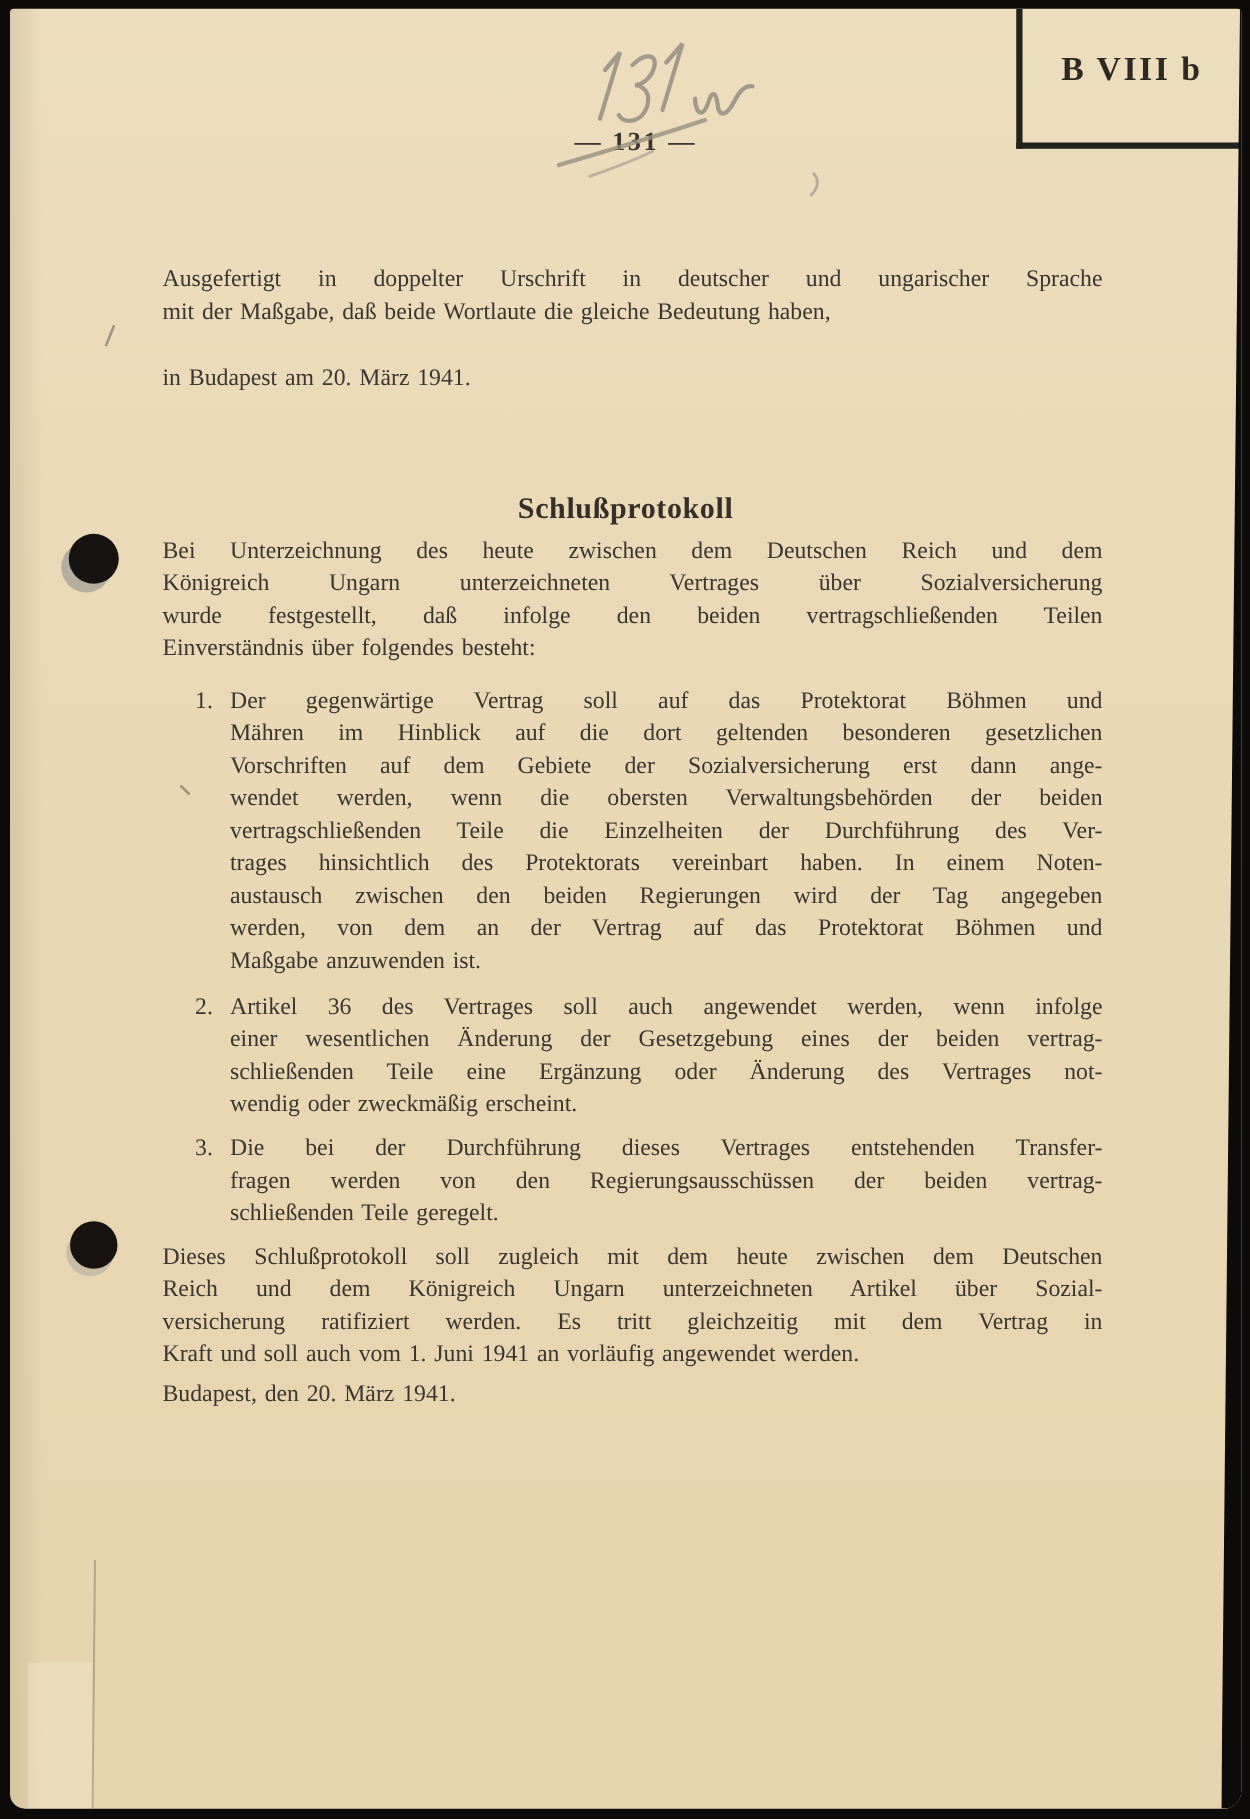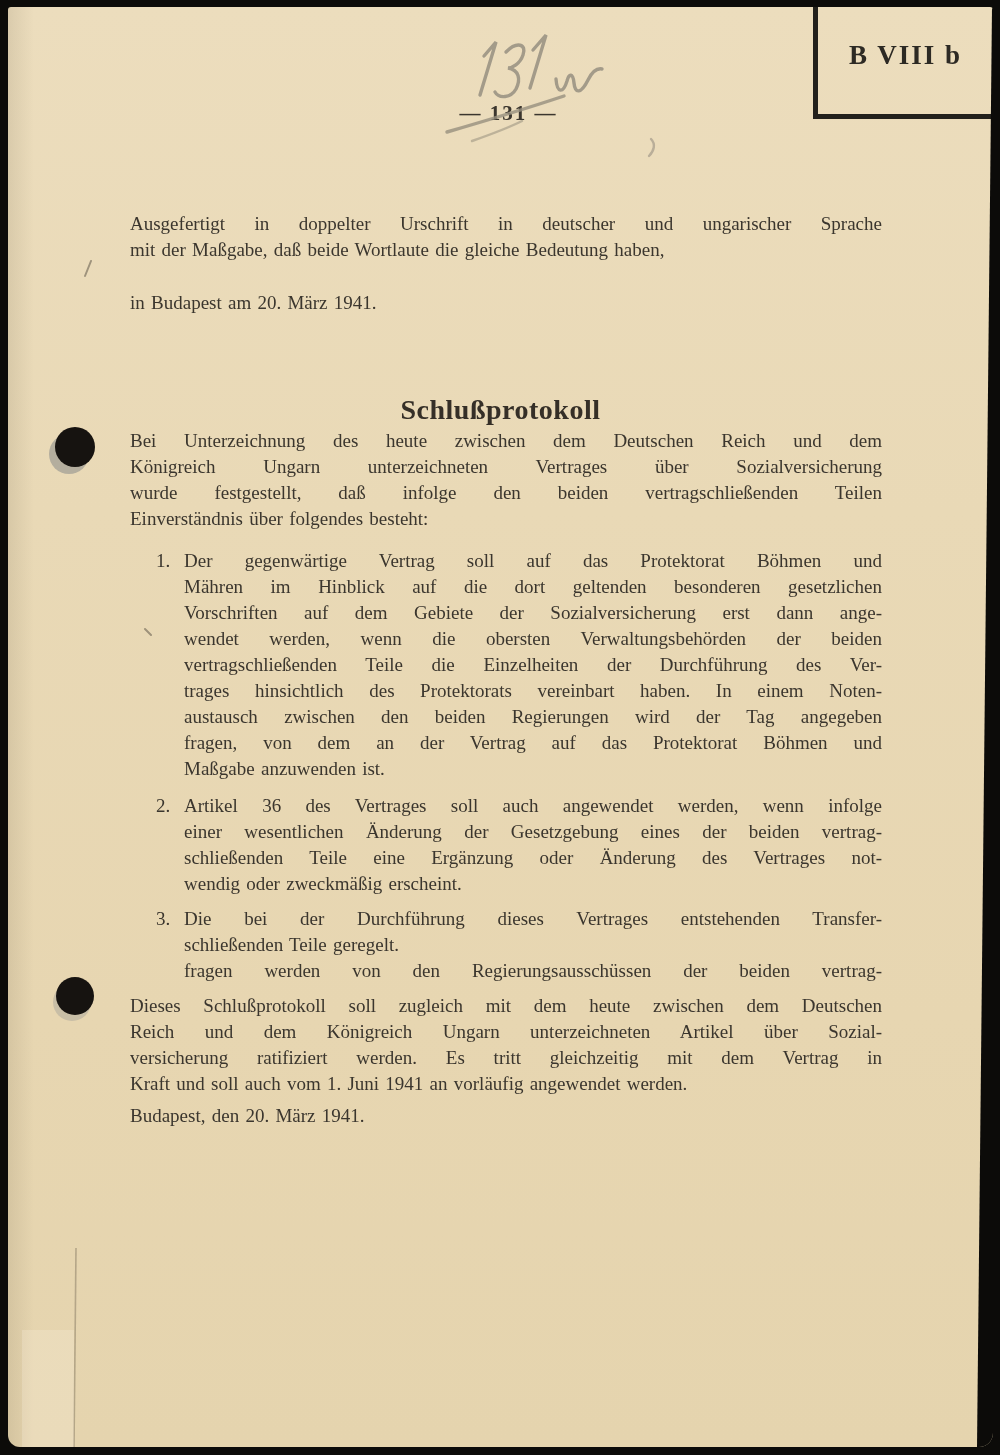--- a/index.html
+++ b/index.html
@@ -32,21 +32,21 @@
   }
   .class-box .label{
     font-weight:bold;font-size:27px;letter-spacing:2px;color:#2d2a24;
   }
   .page-number{
     position:absolute;left:0;right:0;top:94px;text-align:center;
     padding-left:16px;font-size:21px;font-weight:bold;color:#3b362e;letter-spacing:2px;
   }
   .heading{
     position:absolute;left:0;right:0;top:387px;text-align:center;
-    font-size:28px;font-weight:bold;color:#352f27;letter-spacing:0.5px;
+    font-size:24px;font-weight:bold;color:#352f27;letter-spacing:0.5px;
   }
   .block{position:absolute;left:122px;width:752px;color:#3b362e;font-size:19px;line-height:26px;}
   .line{text-align:justify;text-align-last:justify;word-spacing:1.5px;white-space:normal;}
   .line.last{text-align-last:left;}
   .list-item{position:absolute;left:148px;width:726px;color:#3b362e;font-size:19px;line-height:26px;}
   .list-item .num{position:absolute;left:0;top:0;width:26px;}
   .list-item .item-lines{margin-left:28px;}
   #p1{top:141px;} #p2{top:204px;} #p3{top:283px;}
   #intro{top:421px;}
   #item1{top:541px;} #item2{top:786px;} #item3{top:899px;}
@@ -89,41 +89,41 @@
   <div class="list-item" id="item1">
     <span class="num">1.</span>
     <div class="item-lines">
       <div class="line">Der gegenwärtige Vertrag soll auf das Protektorat Böhmen und</div>
       <div class="line">Mähren im Hinblick auf die dort geltenden besonderen gesetzlichen</div>
       <div class="line">Vorschriften auf dem Gebiete der Sozialversicherung erst dann ange-</div>
       <div class="line">wendet werden, wenn die obersten Verwaltungsbehörden der beiden</div>
       <div class="line">vertragschließenden Teile die Einzelheiten der Durchführung des Ver-</div>
       <div class="line">trages hinsichtlich des Protektorats vereinbart haben. In einem Noten-</div>
       <div class="line">austausch zwischen den beiden Regierungen wird der Tag angegeben</div>
-      <div class="line">fragen, von dem an der Vertrag auf das Protektorat Böhmen und</div>
+      <div class="line">werden, von dem an der Vertrag auf das Protektorat Böhmen und</div>
       <div class="line last">Maßgabe anzuwenden ist.</div>
     </div>
   </div>
 
   <div class="list-item" id="item2">
     <span class="num">2.</span>
     <div class="item-lines">
       <div class="line">Artikel 36 des Vertrages soll auch angewendet werden, wenn infolge</div>
       <div class="line">einer wesentlichen Änderung der Gesetzgebung eines der beiden vertrag-</div>
       <div class="line">schließenden Teile eine Ergänzung oder Änderung des Vertrages not-</div>
       <div class="line last">wendig oder zweckmäßig erscheint.</div>
     </div>
   </div>
 
   <div class="list-item" id="item3">
     <span class="num">3.</span>
     <div class="item-lines">
       <div class="line">Die bei der Durchführung dieses Vertrages entstehenden Transfer-</div>
+      <div class="line">fragen werden von den Regierungsausschüssen der beiden vertrag-</div>
       <div class="line last">schließenden Teile geregelt.</div>
-      <div class="line">fragen werden von den Regierungsausschüssen der beiden vertrag-</div>
     </div>
   </div>
 
   <div class="block" id="closing">
     <div class="line">Dieses Schlußprotokoll soll zugleich mit dem heute zwischen dem Deutschen</div>
     <div class="line">Reich und dem Königreich Ungarn unterzeichneten Artikel über Sozial-</div>
     <div class="line">versicherung ratifiziert werden. Es tritt gleichzeitig mit dem Vertrag in</div>
     <div class="line last">Kraft und soll auch vom 1. Juni 1941 an vorläufig angewendet werden.</div>
   </div>
 

